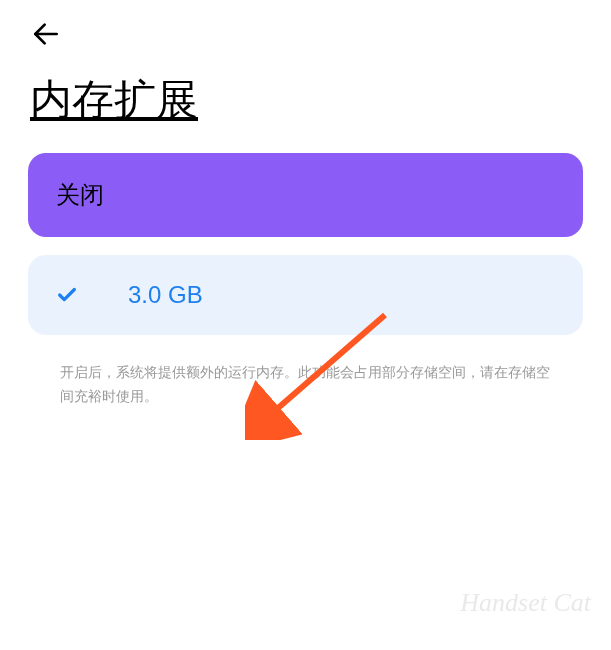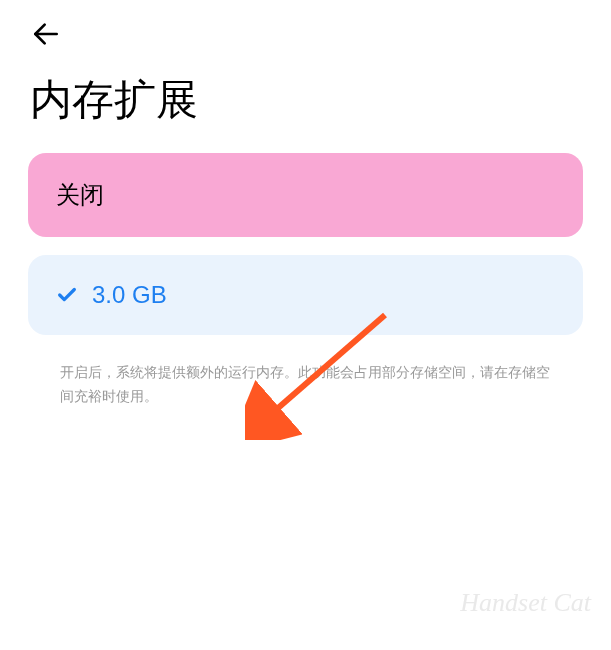--- a/index.html
+++ b/index.html
@@ -24,39 +24,41 @@
     }
     .back-icon svg {
       width: 32px;
       height: 32px;
     }
     .title {
       padding: 18px 30px 25px 30px;
       font-size: 42px;
       font-weight: 400;
       color: #000;
+      text-decoration: underline;
     }
     .options {
       padding: 0 28px;
     }
     .option-item {
-      background: #f9a8d4;
+      background: #8b5cf6;
       border-radius: 18px;
       padding: 26px 28px;
       margin-bottom: 18px;
       font-size: 24px;
       font-weight: 500;
       color: #000;
       cursor: pointer;
       display: flex;
       align-items: center;
     }
     .option-item.selected {
       background: #eaf3fd;
       color: #1e7ff0;
+      gap: 36px;
     }
     .check-icon {
       display: inline-flex;
       align-items: center;
       margin-right: 14px;
     }
     .check-icon svg {
       width: 22px;
       height: 22px;
     }

